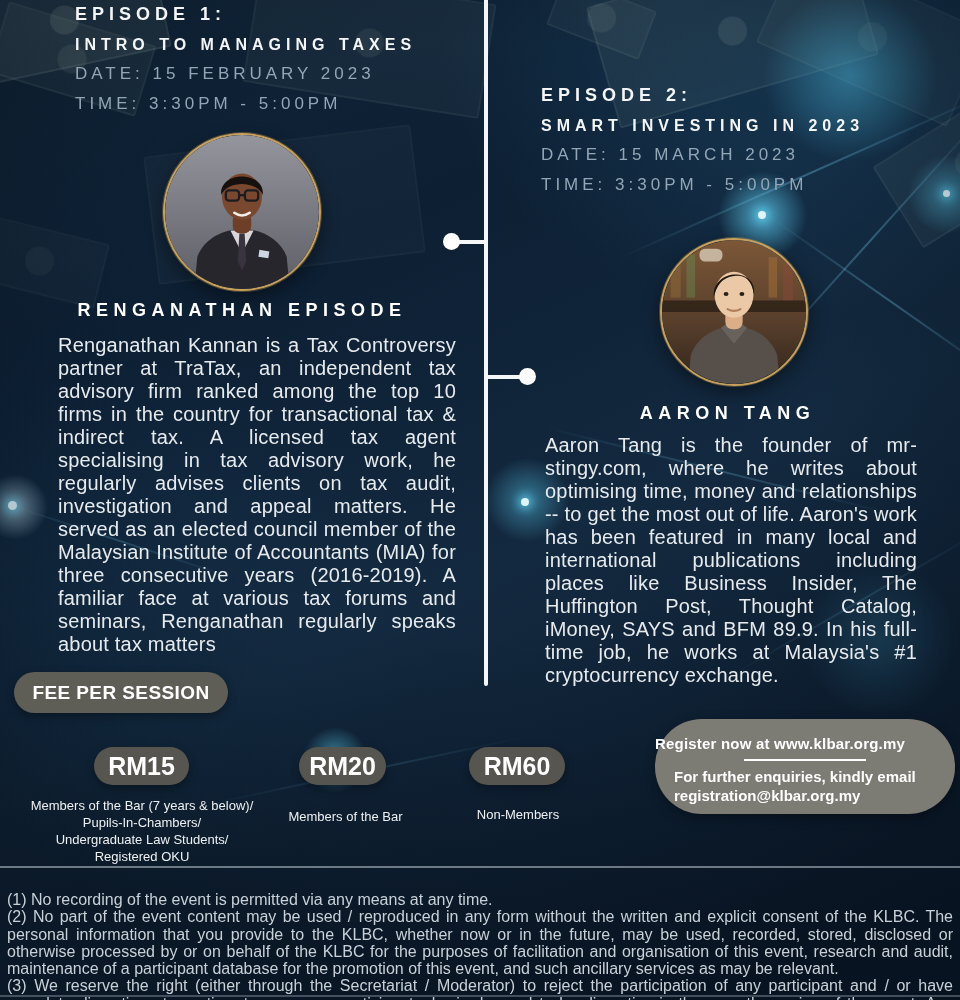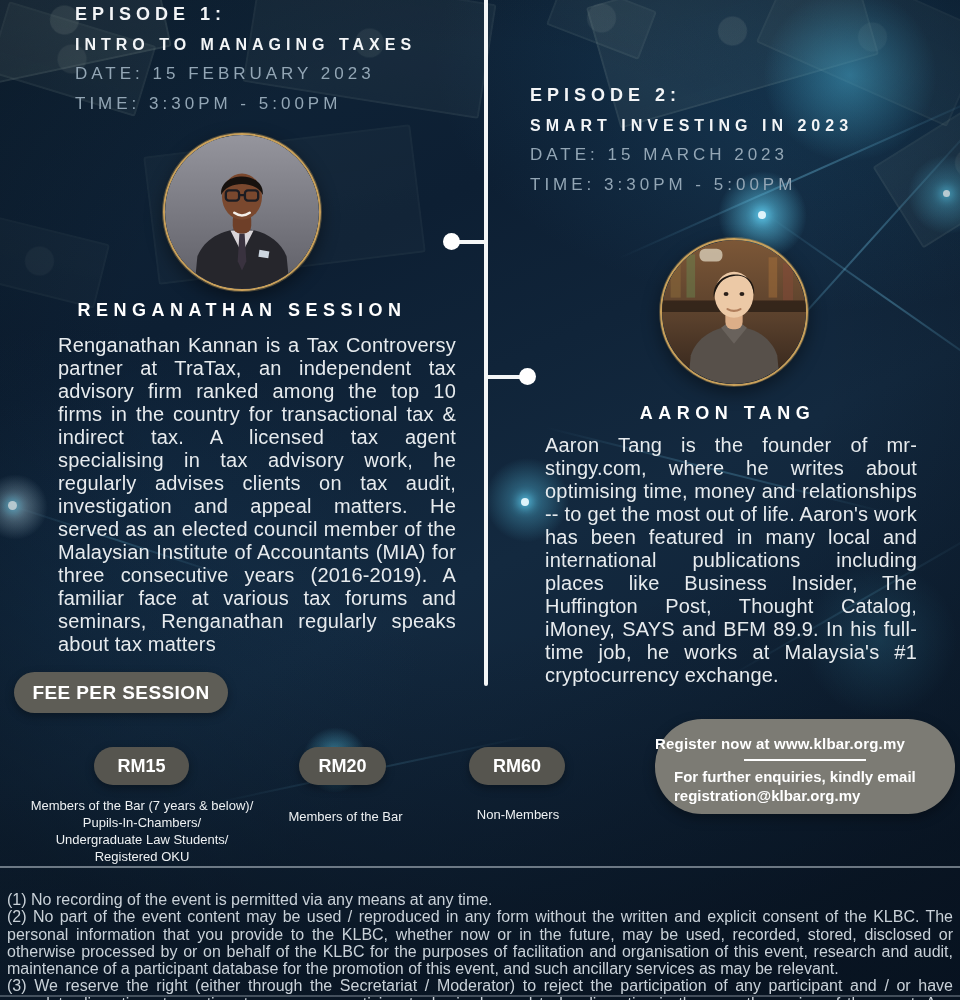--- a/index.html
+++ b/index.html
@@ -36,21 +36,21 @@
     box-shadow:0 0 0 1px rgba(201,160,90,.35),0 6px 18px rgba(0,0,0,.45);overflow:hidden;}
   .avatar svg{display:block;width:100%;height:100%;}
   
   .speaker-name{position:absolute;text-align:center;color:#fff;font-size:18px;font-weight:700;letter-spacing:5.5px;}
   .bio{position:absolute;margin:0;color:#e7ebee;font-size:20px;line-height:23px;text-align:justify;letter-spacing:.2px;}
   
   .fee-heading{position:absolute;left:14px;top:672px;width:214px;height:41px;border-radius:21px;
     background:#5e5d56;color:#fff;font-size:19px;font-weight:700;letter-spacing:.4px;
     display:flex;align-items:center;justify-content:center;box-shadow:0 3px 8px rgba(0,0,0,.35);}
   .price-pill{position:absolute;height:38px;border-radius:19px;background:#56554f;color:#fff;
-    font-size:18px;font-weight:700;display:flex;align-items:center;justify-content:center;
+    font-size:25px;font-weight:700;display:flex;align-items:center;justify-content:center;
     box-shadow:0 3px 8px rgba(0,0,0,.35);}
   .tier-label{position:absolute;color:#eef1f3;font-size:13px;line-height:17px;text-align:center;white-space:pre-line;}
   
   .register-box{position:absolute;left:655px;top:719px;width:300px;height:95px;border-radius:47px;
     background:#7c7b74;color:#fff;box-shadow:0 4px 12px rgba(0,0,0,.35);}
   .reg-line1{margin-top:16px;font-size:15px;font-weight:700;letter-spacing:.2px;}
   .reg-divider{width:122px;height:2px;background:#fff;margin:7px auto 6px auto;}
   .reg-line2{font-size:15px;font-weight:700;line-height:19px;width:262px;margin:0 auto;}
   
   .footer-sep{position:absolute;left:0;width:960px;height:2px;background:rgba(205,216,224,.5);}
@@ -135,24 +135,24 @@
           <rect x="39.5" y="36" width="8.6" height="6.6" rx="2"></rect>
           <rect x="51.9" y="36" width="8.6" height="6.6" rx="2"></rect>
           <line x1="48.1" y1="39" x2="51.9" y2="39"></line>
         </g>
         <path d="M45 50.5 Q50 54 55 50.5" stroke="#f4efe9" stroke-width="1.7" fill="none" stroke-linecap="round"></path>
         <rect x="61" y="75" width="6.5" height="4.5" fill="#cdd7e1" transform="rotate(9 64 77)"></rect>
       </g>
     </svg>
   </div>
 
-  <div class="speaker-name" style="left:32px;top:300px;width:420px;">RENGANATHAN SESSION</div>
+  <div class="speaker-name" style="left:32px;top:300px;width:420px;">RENGANATHAN EPISODE</div>
   <p class="bio" style="left:58px;top:334px;width:398px;">Renganathan Kannan is a Tax Controversy partner at TraTax, an independent tax advisory firm ranked among the top 10 firms in the country for transactional tax &amp; indirect tax. A licensed tax agent specialising in tax advisory work, he regularly advises clients on tax audit, investigation and appeal matters. He served as an elected council member of the Malaysian Institute of Accountants (MIA) for three consecutive years (2016-2019). A familiar face at various tax forums and seminars, Renganathan regularly speaks about tax matters</p>
 
-  <section class="ep" style="left:530px;top:85px;">
+  <section class="ep" style="left:541px;top:85px;">
     <div class="ep-label">EPISODE 2:</div>
     <div class="ep-title">SMART INVESTING IN 2023</div>
     <div class="ep-date">DATE: 15 MARCH 2023</div>
     <div class="ep-time">TIME: 3:30PM - 5:00PM</div>
   </section>
 
   <div class="avatar" style="left:660px;top:238px;width:144px;height:144px;">
     <svg viewBox="0 0 100 100">
       <defs>
         <linearGradient id="bg2" x1="0" y1="0" x2="0" y2="1">

